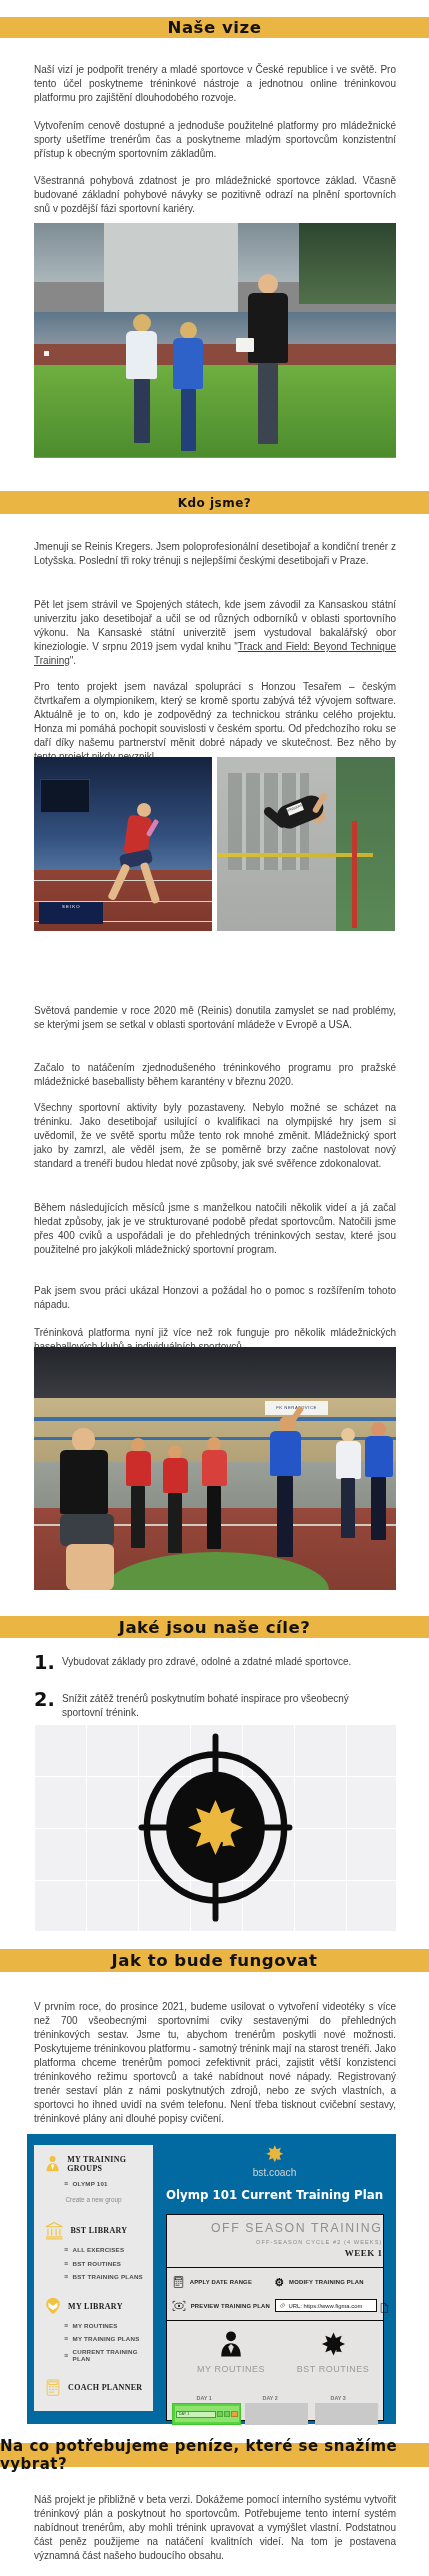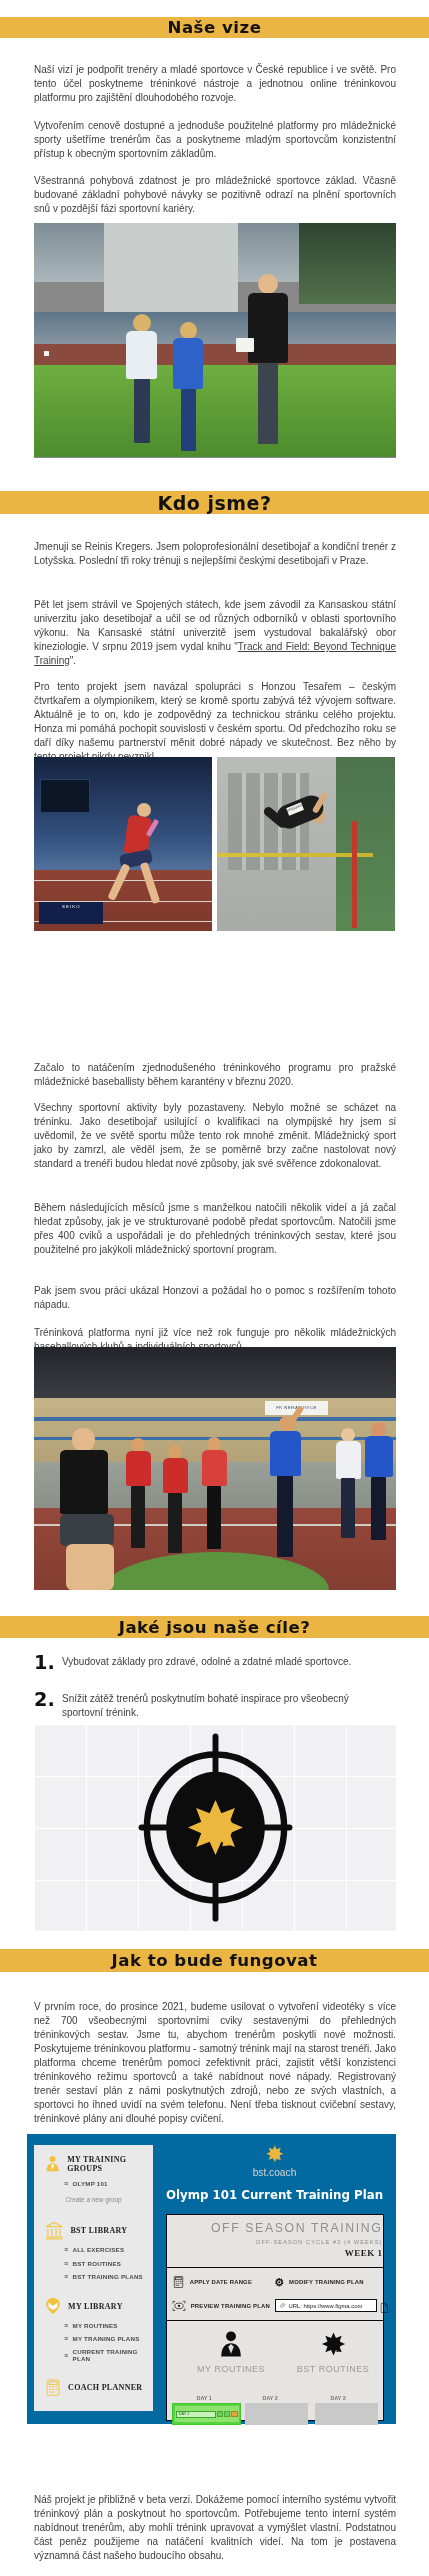--- a/index.html
+++ b/index.html
@@ -167,21 +167,21 @@
 
     <div class="fig" style="top:51px;left:212px;">
       <span class="head" style="left:11.8px;top:0;width:20.4px;height:20.4px;background:#e3b98c;"></span>
       <span class="torso" style="left:2.1px;top:19.3px;width:40px;height:70px;background:#181818;"></span>
       <span class="legs" style="left:11.8px;top:89px;width:20.4px;height:81px;background:#3c4450;"></span>
       <span style="position:absolute;left:-9.7px;top:64px;width:18px;height:14px;background:#f2f2ee;border-radius:1.1px;"></span>
     </div>
   </div>
 
   <div class="band" style="top:491px;height:23px;">
-    <h2 style="font-size:19px;">Kdo jsme?</h2>
+    <h2 style="font-size:12px;">Kdo jsme?</h2>
   </div>
   <p class="para" style="top:530px;">Jmenuji se Reinis Kregers. Jsem poloprofesionální desetibojař a kondiční trenér z Lotyšska. Poslední tři roky trénuji s nejlepšími českými desetibojaři v Praze.</p>
   <p class="para" style="top:588px;"><span>Pět let jsem strávil ve Spojených státech, kde jsem závodil za Kansaskou státní univerzitu jako desetibojař a učil se od různých odborníků v oblasti sportovního výkonu. Na Kansaské státní univerzitě jsem vystudoval bakalářský obor kineziologie. V srpnu 2019 jsem vydal knihu "</span><span class="u">Track and Field: Beyond Technique Training</span><span>".</span></p>
   <p class="para" style="top:670px;">Pro tento projekt jsem navázal spolupráci s Honzou Tesařem – českým čtvrtkařem a olympionikem, který se kromě sportu zabývá též vývojem software. Aktuálně je to on, kdo je zodpovědný za technickou stránku celého projektu. Honza mi pomáhá pochopit souvislosti v českém sportu. Od předchozího roku se daří díky našemu partnerství měnit dobré nápady ve skutečnost. Bez něho by tento projekt nikdy nevznikl.</p>
 
   <div class="photo" style="top:757px;left:34px;width:178px;height:174px;">
     <div class="ph-band" style="top:0;height:113px;background:linear-gradient(180deg,#15233f,#33507e 70%,#51719c);"></div>
     <div class="ph-band" style="top:113px;height:62px;background:linear-gradient(180deg,#8e4335,#7c382c);"></div>
     <div style="position:absolute;top:123px;left:0;width:100%;height:1.1px;background:#d8d4cc;"></div>
     <div style="position:absolute;top:144px;left:0;width:100%;height:1.1px;background:#d8d4cc;"></div>
@@ -209,20 +209,21 @@
 
     <div class="fig" style="top:32px;left:48px;">
       <span class="head" style="left:46px;top:20.4px;width:14px;height:14px;background:#d8a97c;"></span>
       <span class="torso" style="left:10.7px;top:10.7px;width:48px;height:23.6px;background:#1c1c1c;border-radius:11.8px;transform:rotate(-22deg);"></span>
       <span class="legs" style="left:-3.2px;top:23.6px;width:27px;height:8.6px;background:#1c1c1c;border-radius:4.3px;transform:rotate(40deg);"></span>
       <span style="position:absolute;left:52px;top:3.2px;width:6.4px;height:21.5px;background:#d8a97c;border-radius:2.7px;transform:rotate(30deg);"></span>
       <span style="position:absolute;left:21.5px;top:16px;width:16px;height:7.5px;background:#f4f4f0;transform:rotate(-22deg);font-size:3.2px;color:#333;text-align:center;line-height:7.5px;">KREGERS</span>
     </div>
   </div>
 
+  <p class="para" style="top:994px;">Světová pandemie v roce 2020 mě (Reinis) donutila zamyslet se nad problémy, se kterými jsem se setkal v oblasti sportování mládeže v Evropě a USA.</p>
   <p class="para" style="top:1051px;">Začalo to natáčením zjednodušeného tréninkového programu pro pražské mládežnické baseballisty během karantény v březnu 2020.</p>
   <p class="para" style="top:1091px;">Všechny sportovní aktivity byly pozastaveny. Nebylo možné se scházet na tréninku. Jako desetibojař usilující o kvalifikaci na olympijské hry jsem si uvědomil, že ve světě sportu může tento rok mnohé změnit. Mládežnický sport jako by zamrzl, ale věděl jsem, že se poměrně brzy začne nastolovat nový standard a trenéři budou hledat nové způsoby, jak své svěřence zdokonalovat.</p>
   <p class="para" style="top:1191px;">Během následujících měsíců jsme s manželkou natočili několik videí a já začal hledat způsoby, jak je ve strukturované podobě předat sportovcům. Natočili jsme přes 400 cviků a uspořádali je do přehledných tréninkových sestav, které jsou použitelné pro jakýkoli mládežnický sportovní program.</p>
   <p class="para" style="top:1274px;">Pak jsem svou práci ukázal Honzovi a požádal ho o pomoc s rozšířením tohoto nápadu.</p>
   <p class="para" style="top:1316px;">Tréninková platforma nyní již více než rok funguje pro několik mládežnických baseballových klubů a individuálních sportovců.</p>
 
   <div class="photo" style="top:1347px;left:34px;width:362px;height:243px;">
     <div class="ph-band" style="top:0;height:51px;background:linear-gradient(180deg,#23252a,#3a3d42);"></div>
     <div class="ph-band" style="top:51px;height:64px;background:linear-gradient(180deg,#c6b488,#b2a077);"></div>
     <div class="ph-band" style="top:70px;height:4.3px;background:#3d6ea5;"></div>
@@ -438,16 +439,19 @@
             <span class="dc-btn"></span>
             <span class="dc-x"></span>
           </div>
         </div>
         <div class="daycard dc-gray" style="left:78px;width:63px;"></div>
         <div class="daycard dc-gray" style="left:148px;width:63px;"></div>
       </div>
     </div>
   </div>
 
+  <div class="band" style="top:2443px;height:24px;">
+    <h2 style="font-size:15px;">Na co potřebujeme peníze, které se snažíme vybrat?</h2>
+  </div>
   <p class="para" style="top:2483px;">Náš projekt je přibližně v beta verzi. Dokážeme pomocí interního systému vytvořit tréninkový plán a poskytnout ho sportovcům. Potřebujeme tento interní systém nabídnout trenérům, aby mohli trénink upravovat a vymýšlet vlastní. Podstatnou část peněz použijeme na natáčení kvalitních videí. Na tom je postavena významná část našeho budoucího obsahu.</p>
 
 </div>
 
 
 </body></html>

